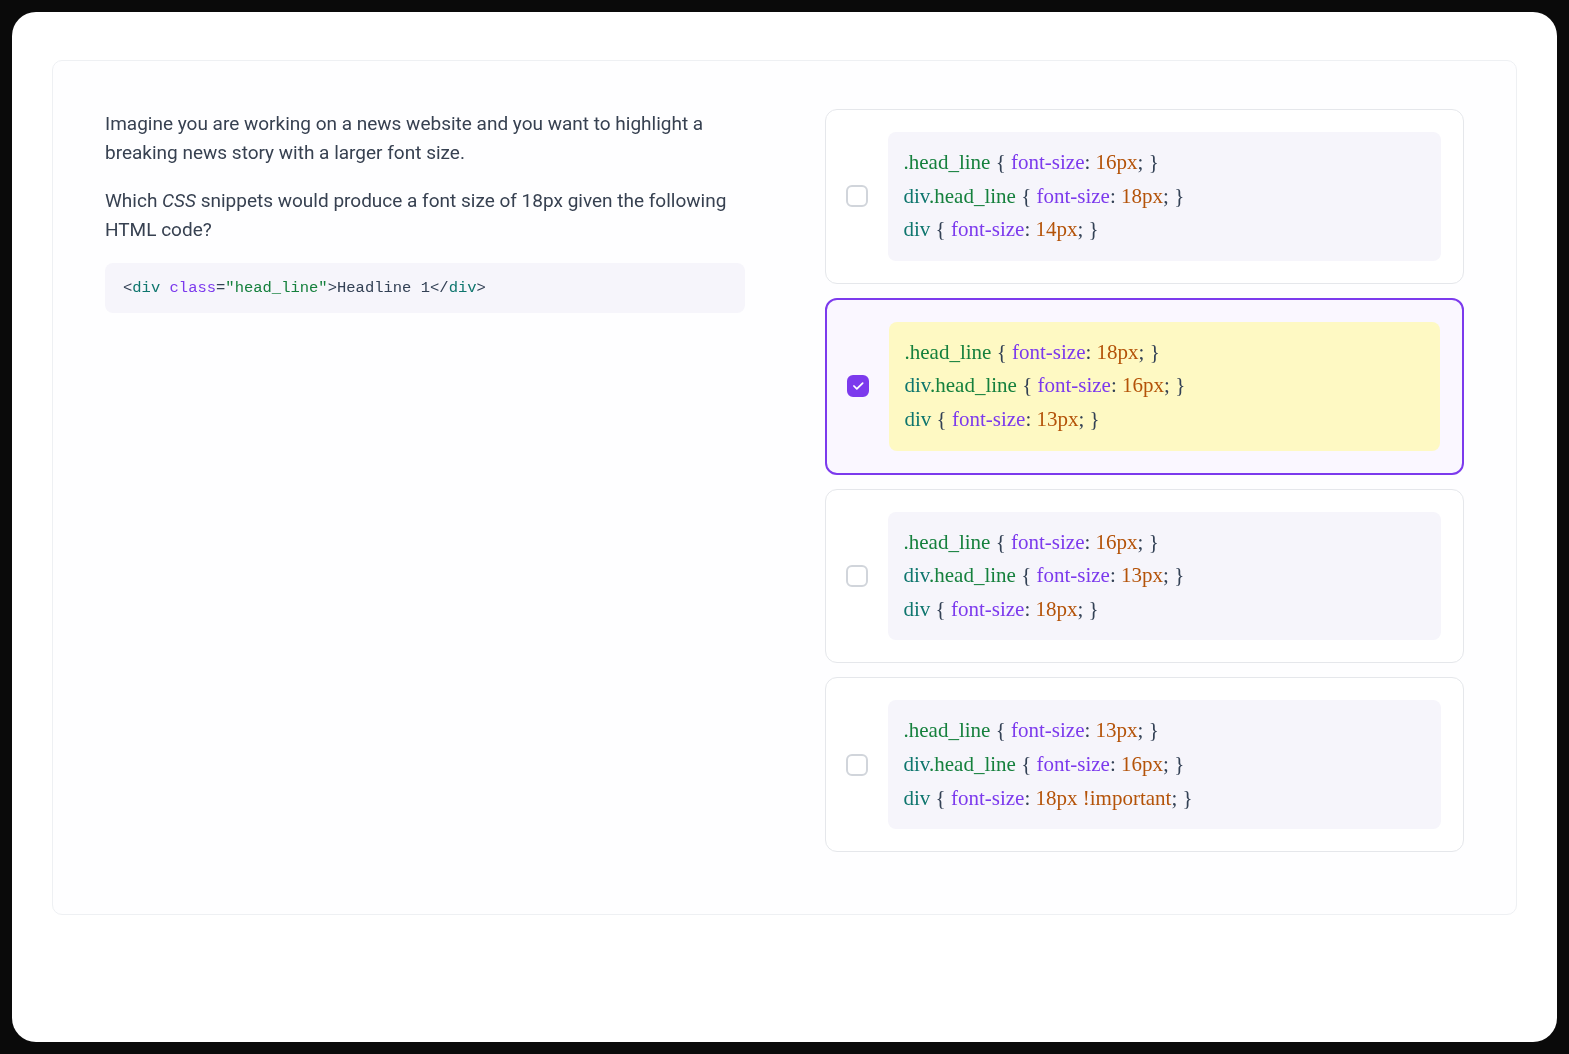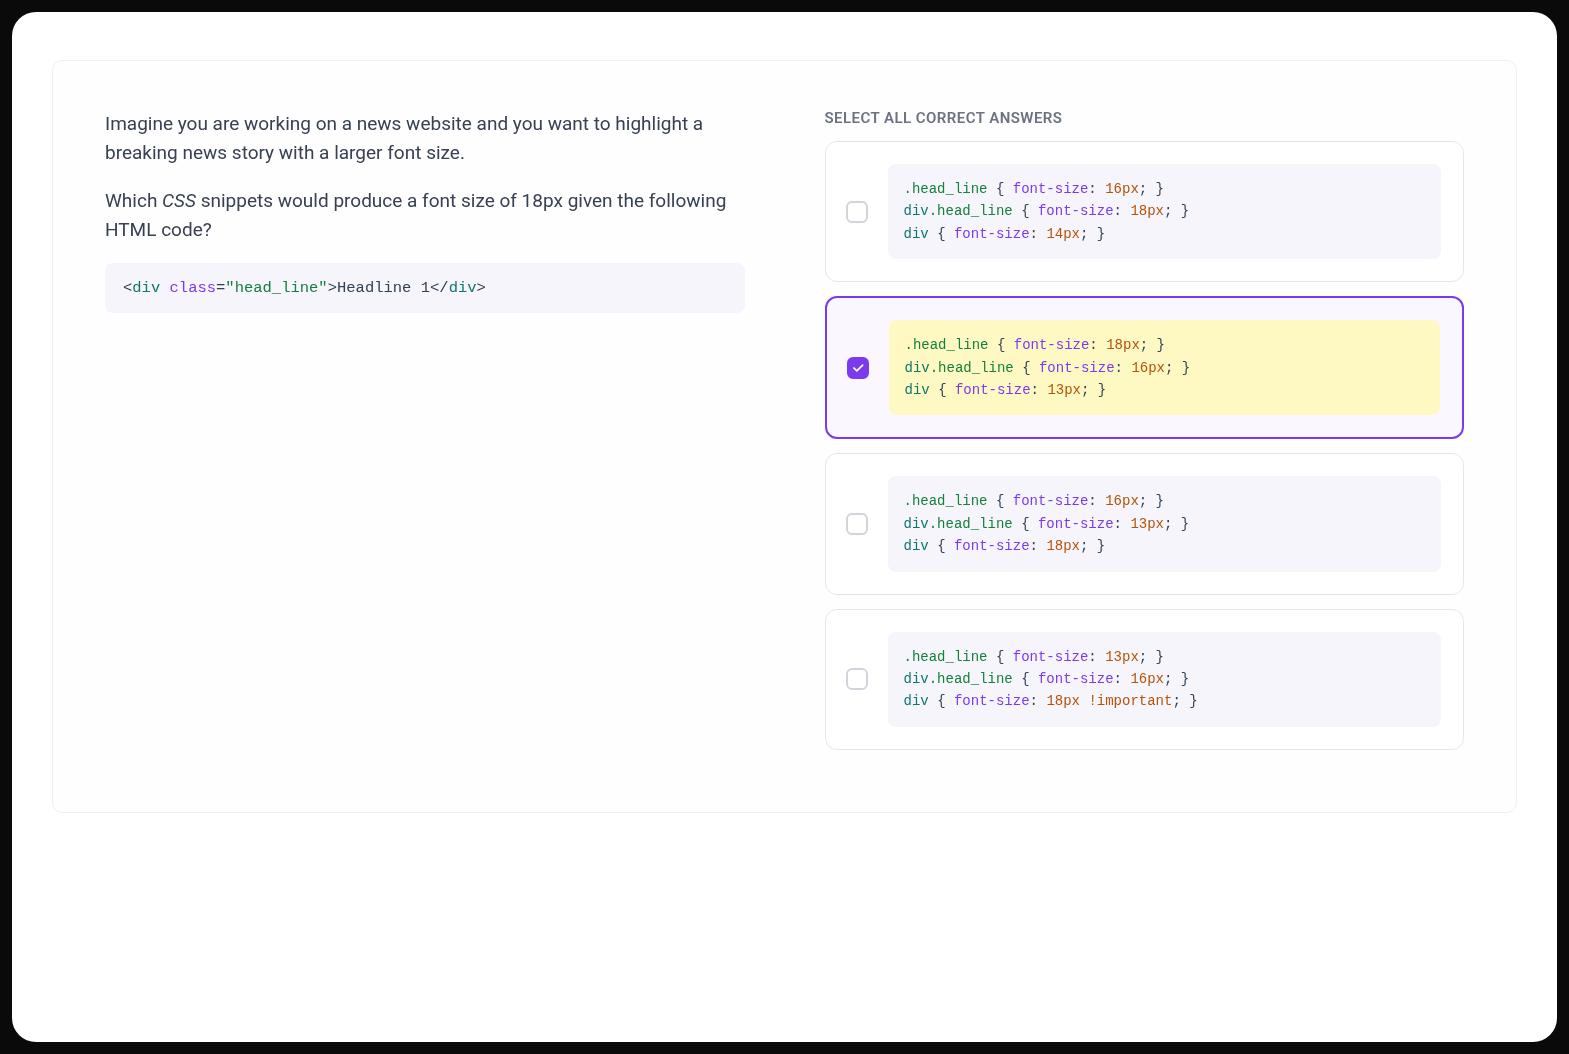--- a/index.html
+++ b/index.html
@@ -154,22 +154,22 @@
     }
     .answer.checked .checkbox {
       background: #7c3aed;
       border-color: #7c3aed;
     }
     .answer .code {
       flex: 1;
       background: #f6f5fb;
       border-radius: 8px;
       padding: 14px 16px;
-      font-family: Liberation Mono, monospace;
-      font-size: 14px;
+      font-family: Liberation Serif, serif;
+      font-size: 21px;
       line-height: 1.6;
       color: #334155;
       white-space: pre;
       overflow-x: auto;
     }
     .answer.checked .code { background: #fef9c3; }
     .tok-sel-class { color: #15803d; }
     .tok-sel-tag { color: #0f766e; }
     .tok-brace { color: #334155; }
     .tok-prop { color: #7c3aed; }
@@ -189,21 +189,20 @@
 
       <div class="question-col">
         <p class="q-para">Imagine you are working on a news website and you want to highlight a breaking news story with a larger font size.</p>
         <p class="q-para">
           <span>Which </span><em>CSS</em><span> snippets would produce a font size of 18px given the following HTML code?</span>
         </p>
         <div class="snippet"><span class="tok-angle">&lt;</span><span class="tok-tag">div</span> <span class="tok-attr">class</span><span class="tok-eq">=</span><span class="tok-str">"head_line"</span><span class="tok-angle">&gt;</span><span class="tok-text">Headline 1</span><span class="tok-angle">&lt;/</span><span class="tok-tag">div</span><span class="tok-angle">&gt;</span></div>
       </div>
 
       <div class="answers-col">
-        <div class="instruction">SELECT ALL CORRECT ANSWERS</div>
         <div id="answers-list">
             <div class="answer">
               <div class="checkbox"></div>
               <div class="code"><span class="tok-sel-class">.head_line</span> <span class="tok-brace">{</span> <span class="tok-prop">font-size</span><span class="tok-colon">:</span> <span class="tok-val-num">16px</span><span class="tok-semi">;</span> <span class="tok-brace">}</span>
 <span class="tok-sel-tag">div</span><span class="tok-sel-class">.head_line</span> <span class="tok-brace">{</span> <span class="tok-prop">font-size</span><span class="tok-colon">:</span> <span class="tok-val-num">18px</span><span class="tok-semi">;</span> <span class="tok-brace">}</span>
 <span class="tok-sel-tag">div</span> <span class="tok-brace">{</span> <span class="tok-prop">font-size</span><span class="tok-colon">:</span> <span class="tok-val-num">14px</span><span class="tok-semi">;</span> <span class="tok-brace">}</span></div>
             </div>
             <div class="answer checked">
               <div class="checkbox">
                 <svg width="14" height="14" viewBox="0 0 24 24" fill="none">

